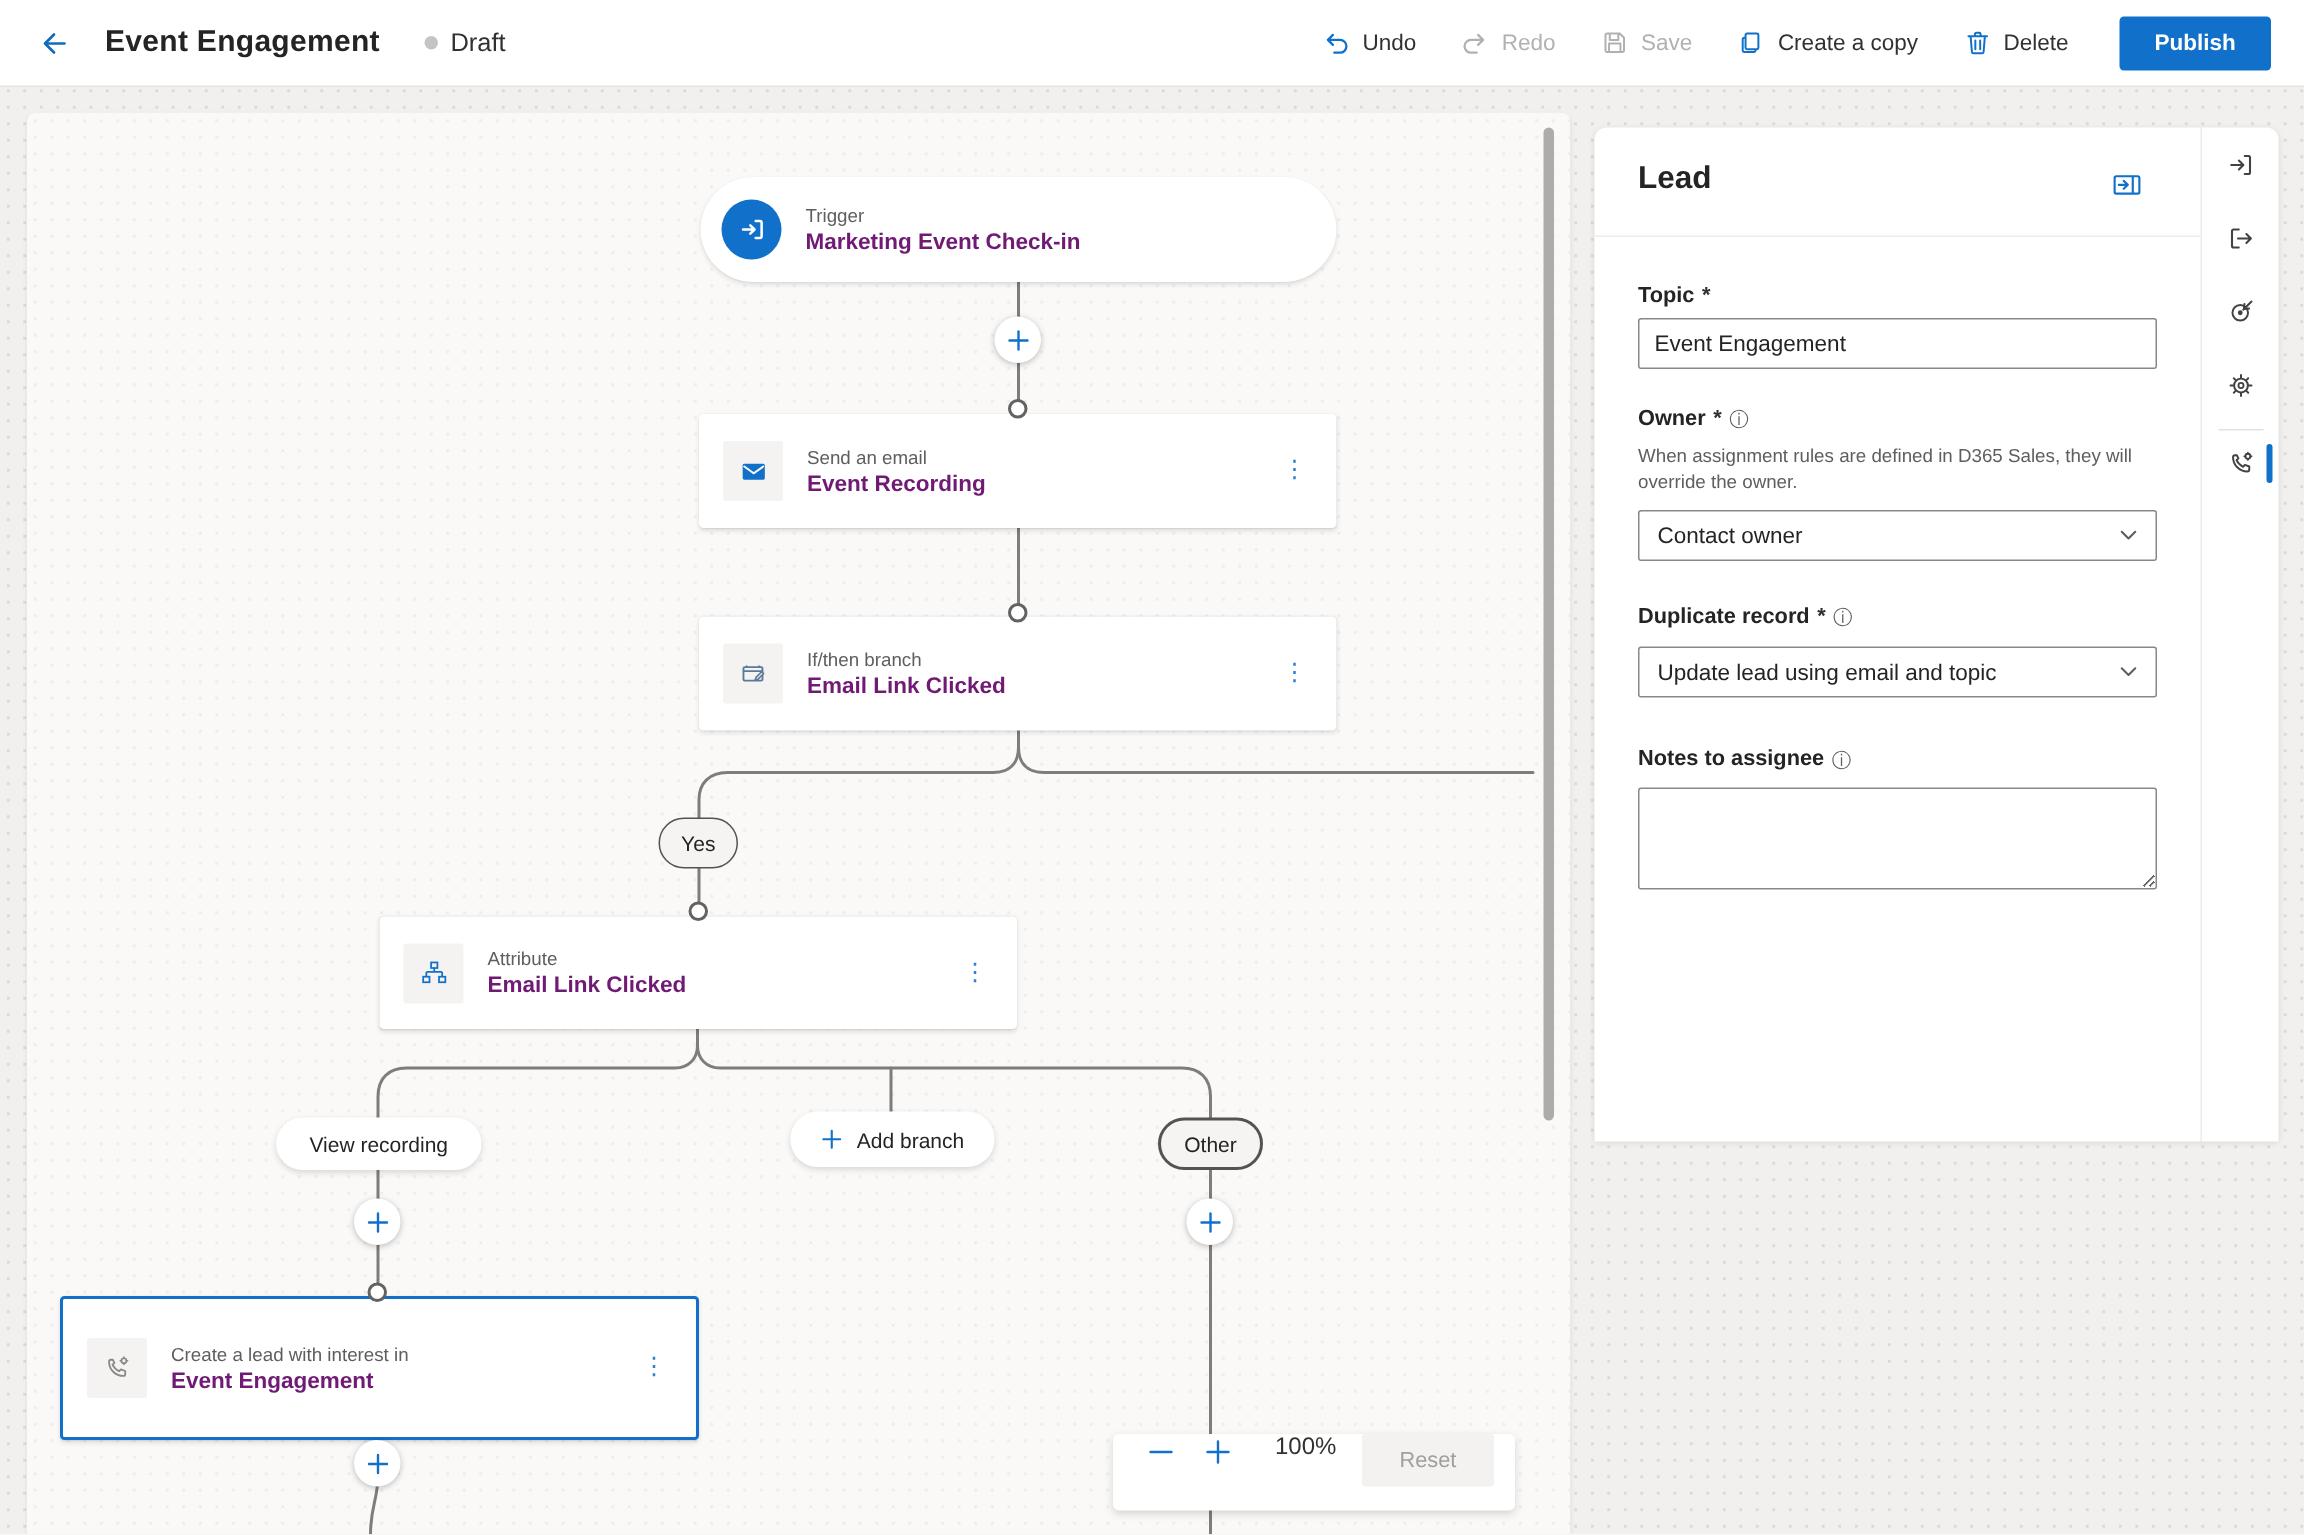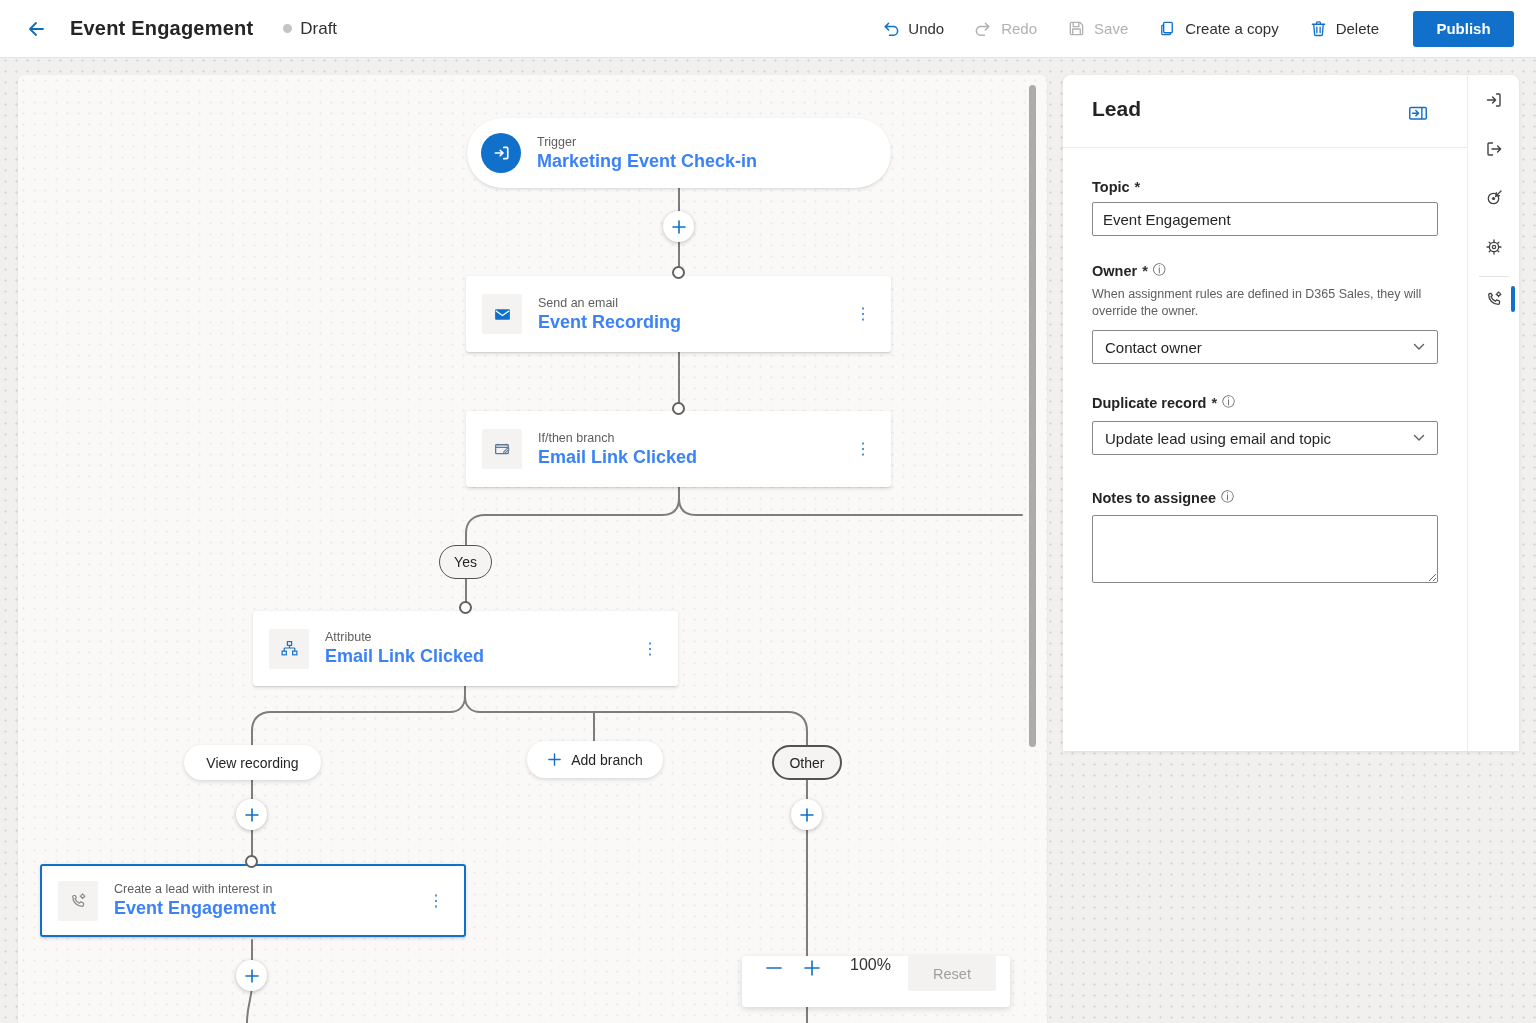--- a/index.html
+++ b/index.html
@@ -46,21 +46,21 @@
   .node {
     position:absolute; z-index:2; background:#fff; display:flex; align-items:center; padding-left:16px;
     box-shadow:0 1.6px 3.6px rgba(0,0,0,.11), 0 .3px .9px rgba(0,0,0,.07); border-radius:3px; cursor:pointer;
   }
   .node.pill-card { border-radius:35px; padding-left:14px; }
   .node.selected { border:2px solid #1070ca; }
   .node-icon-circle { width:40px; height:40px; border-radius:50%; background:#1070ca; display:flex; align-items:center; justify-content:center; flex:0 0 auto; }
   .node-icon-sq { width:40px; height:40px; border-radius:2px; background:#f4f3f2; display:flex; align-items:center; justify-content:center; flex:0 0 auto; }
   .node-text { margin-left:16px; display:flex; flex-direction:column; gap:2px; }
   .node-kind { font-size:12.5px; color:#605e5c; }
-  .node-title { font-size:18px; font-weight:700; color:#3b82f6; }
+  .node-title { font-size:15px; font-weight:700; color:#701a75; }
   .node-menu { position:absolute; right:16px; top:50%; transform:translateY(-50%); color:#2f80d0; font-size:16px; line-height:1; cursor:pointer; padding:4px; }
 
   .dot {
     position:absolute; width:13px; height:13px; border-radius:50%; background:#fff; border:2px solid #636260; z-index:3;
   }
   .plus-btn {
     position:absolute; width:31px; height:31px; border-radius:50%; background:#fff; z-index:3;
     box-shadow:0 1px 4px rgba(0,0,0,.25); display:flex; align-items:center; justify-content:center; cursor:pointer;
   }
   .plus-btn svg { display:block; }
@@ -78,29 +78,29 @@
     box-shadow:0 2px 6px rgba(0,0,0,.15); z-index:4; display:flex; align-items:flex-start; padding:0 14px 0 20px;
   }
   .zoombar .zbtn { width:24px; height:24px; display:flex; align-items:center; justify-content:center; color:#1070ca; cursor:pointer; }
   .zoom-level { font-size:16px; color:#323130; margin-left:26px; }
   .reset-btn { margin-left:auto; width:88px; height:35px; background:#f3f2f1; border:none; border-radius:2px; color:#a19f9d; font-size:14.5px; cursor:default; }
 
   .vscroll { position:absolute; left:1029px; top:85px; width:7px; height:662px; background:#aeacab; border-radius:4px; z-index:4; cursor:pointer; }
 
   
   .panel {
-    position:absolute; left:1063px; top:75px; width:456px; height:676px; background:#fff;
+    position:absolute; left:1063px; top:85px; width:456px; height:676px; background:#fff;
     border-radius:8px 8px 0 0; box-shadow:0 1px 4px rgba(0,0,0,.09); z-index:5;
   }
   .panel-title { position:absolute; left:29px; top:22px; font-size:21px; font-weight:700; color:#242424; }
   .panel-expand { position:absolute; left:344px; top:27px; width:22px; height:22px; color:#1070ca; cursor:pointer; }
   .panel-hr { position:absolute; left:0; top:72px; width:404px; height:1px; background:#ececec; }
 
   .fgroup { position:absolute; left:29px; width:346px; }
-  .flabel { font-size:14.5px; font-weight:700; color:#242424; display:flex; align-items:flex-end; gap:5px; }
+  .flabel { font-size:14.5px; font-weight:700; color:#242424; display:flex; align-items:flex-start; gap:5px; }
   .req { font-weight:700; color:#323130; }
   .info-ic { font-size:13px; font-weight:400; color:#605e5c; cursor:pointer; }
   .helper { font-size:12.5px; color:#605e5c; line-height:17px; }
   .tinput {
     width:346px; height:34px; border:1px solid #8a8886; border-radius:2px; font-family:"Liberation Sans",sans-serif;
     font-size:15px; color:#242424; padding:0 10px; background:#fff;
   }
   .sel {
     width:346px; height:34px; border:1px solid #8a8886; border-radius:2px; background:#fff;
     display:flex; align-items:center; padding:0 12px; font-size:15px; color:#242424; cursor:pointer;
@@ -270,21 +270,21 @@
       </svg>
   </div>
   <div class="plus-btn" style="left:791px; top:799px;">
     <svg width="16" height="16" viewBox="0 0 16 16">
         <path d="M8 2 v12 M2 8 h12" stroke="#1070ca" stroke-width="1.6" stroke-linecap="round"></path>
       </svg>
   </div>
 
   <div class="dot" style="left:245px; top:855px;"></div>
 
-  <div class="node selected" style="left:40px; top:864px; width:426px; height:73px;">
+  <div class="node selected" style="left:40px; top:864px; width:426px; height:96px;">
     <div class="node-icon-sq">
       <svg width="20" height="20" viewBox="0 0 20 20">
           <path d="M6 4.5 c-.8 0 -1.3 .6 -1.3 1.3 0 5.2 4.3 9.5 9.5 9.5 .7 0 1.3 -.5 1.3 -1.3 v-2 l-2.9 -1.1 -1.2 1.3 c-1.9 -.95 -3.5 -2.5 -4.4 -4.4 l1.3 -1.2 L7.2 4.5 z" stroke="#8a8886" stroke-width="1.2" fill="none" stroke-linejoin="round"></path>
           <circle cx="14.6" cy="5.2" r="1.7" stroke="#8a8886" stroke-width="1.1" fill="none"></circle>
           <path d="M14.6 2.7 v1 M14.6 6.7 v1 M12.1 5.2 h1 M16.1 5.2 h1" stroke="#8a8886" stroke-width="1" stroke-linecap="round"></path>
         </svg>
     </div>
     <div class="node-text">
       <div class="node-kind">Create a lead with interest in</div>
       <div class="node-title">Event Engagement</div>

